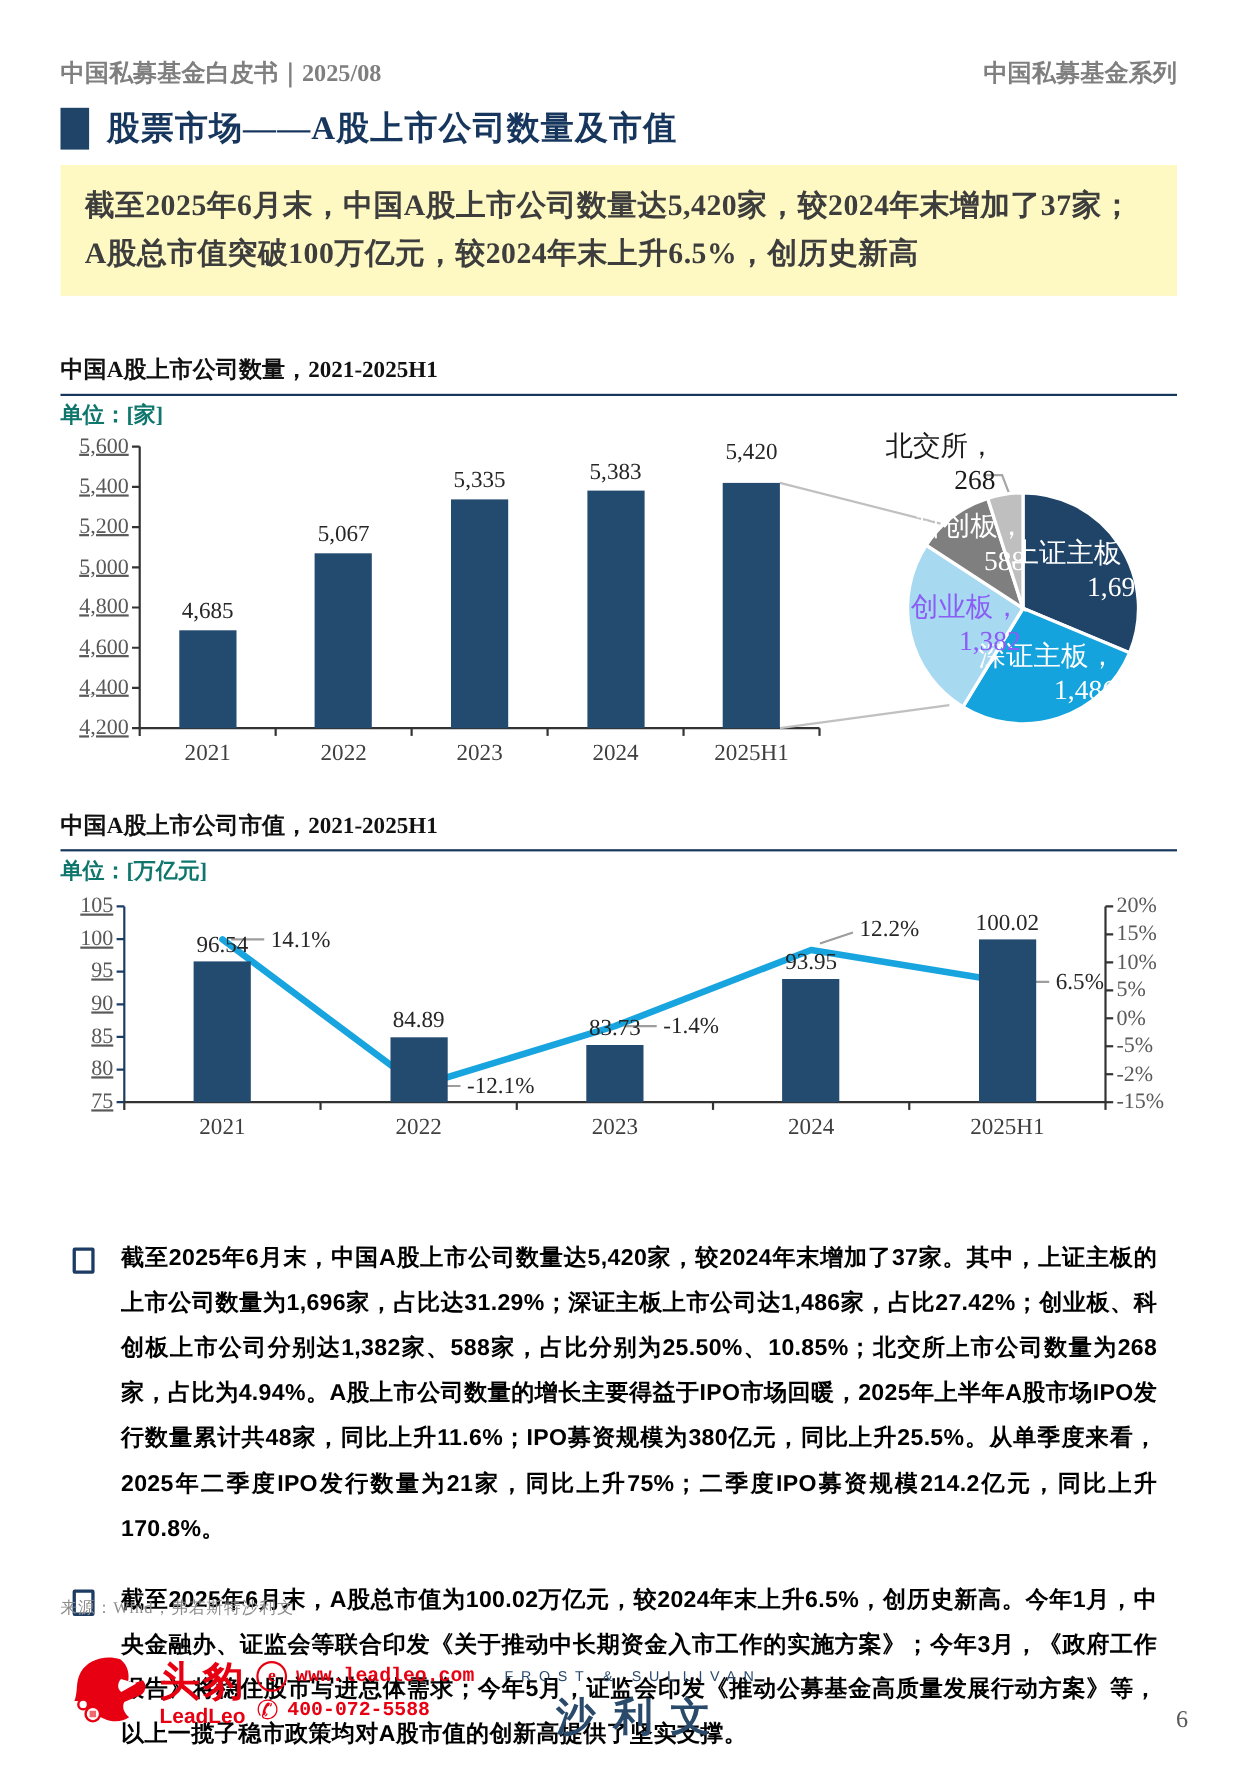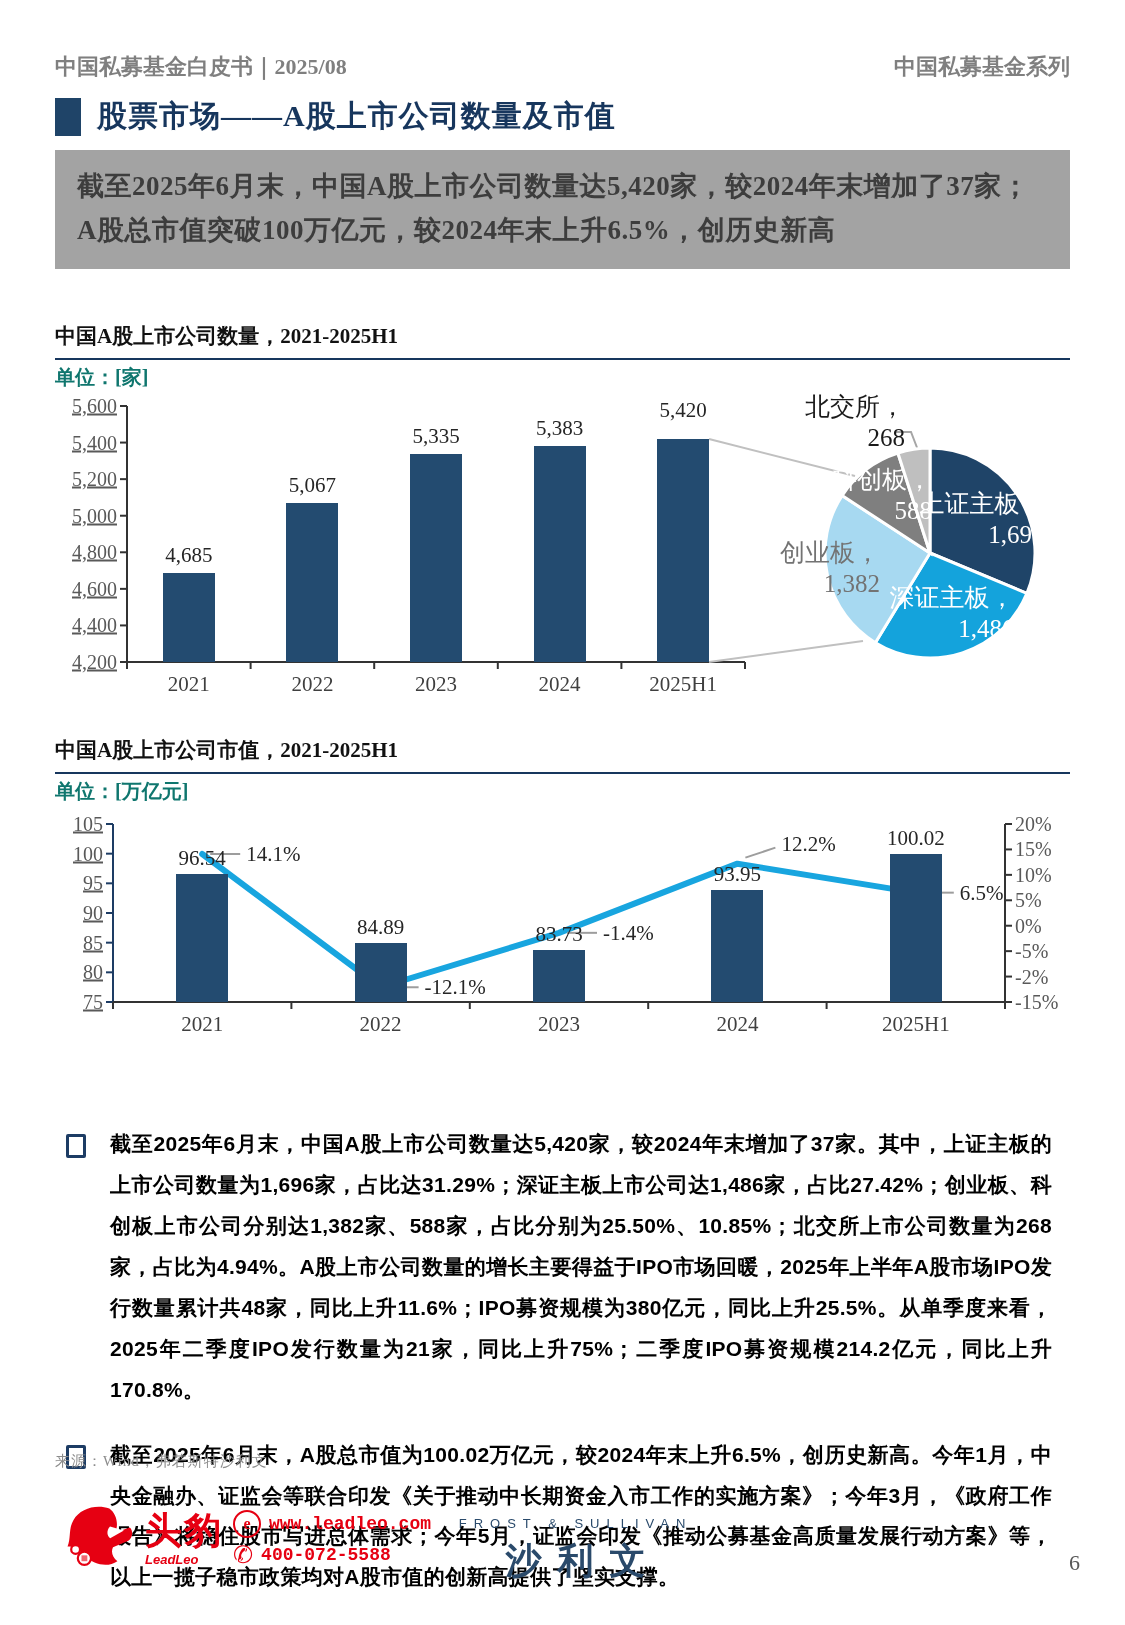--- a/index.html
+++ b/index.html
@@ -10,21 +10,21 @@
   
   .hdr{left:55px;top:52px;width:1015px;display:flex;justify-content:space-between;
        font-size:22px;font-weight:bold;color:#7f7f7f;}
 
   
   .sec{left:55px;top:96px;width:1015px;display:flex;align-items:center;}
   .sec-sq{width:26px;height:38px;background:#1f4468;margin-right:16px;flex:none;}
   .sec-t{font-size:30px;font-weight:bold;color:#17365d;letter-spacing:1px;}
 
   
-  .sum{left:55px;top:150px;width:1015px;box-sizing:border-box;background:#a3a3a3;
+  .sum{left:55px;top:150px;width:1015px;box-sizing:border-box;background:#fef9c3;
        padding:15px 22px 17px 22px;font-size:27px;font-weight:bold;color:#3d3d3d;
        line-height:1.62;letter-spacing:0.5px;}
 
   
   .ctitle{left:55px;width:1015px;font-size:21px;font-weight:bold;color:#111;
           border-bottom:2px solid #17365d;padding-bottom:8px;}
   .cunit{left:55px;font-size:20px;font-weight:bold;color:#0f766e;}
   .plot{left:55px;width:1015px;}
   .ytick,.xtick,.rtick{position:absolute;font-size:20px;color:#595959;}
   .ytick{transform:translateY(-50%);text-align:right;text-decoration:underline;}
@@ -51,21 +51,21 @@
              text-align:justify;letter-spacing:0.3px;}
 
   .source{left:55px;top:1452px;font-size:15px;color:#8c8c8c;letter-spacing:1px;}
 
   
   .footer{left:0;top:1498px;width:1125px;height:110px;margin-left:13px;}
   .lead{position:absolute;left:52px;top:6px;display:flex;align-items:center;color:#e60012;}
   .lead-name{margin-left:6px;line-height:1;}
   .lead-name .cn{font-size:37px;font-weight:bold;letter-spacing:2px;
                  font-family:"Liberation Sans","DejaVu Sans",sans-serif;}
-  .lead-name .en{font-size:13px;font-weight:bold;font-style:italic;margin-top:4px;
+  .lead-name .en{font-size:19px;font-weight:bold;margin-top:4px;
                  font-family:"Liberation Sans","DejaVu Sans",sans-serif;}
   .lead-contact{margin-left:10px;font-family:"Liberation Mono","DejaVu Sans Mono",monospace;}
   .lead-row{display:flex;align-items:center;font-size:18px;font-weight:bold;margin:3px 0;}
   .cicon{display:inline-flex;align-items:center;justify-content:center;width:24px;height:24px;
          border:2px solid #e60012;border-radius:50%;font-size:16px;font-weight:bold;margin-right:8px;
          font-family:"Liberation Serif",serif;}
   .phoneicon{font-size:24px;margin-right:8px;font-family:"DejaVu Sans",sans-serif;}
   .fs{position:absolute;left:50%;top:18px;transform:translateX(-50%);text-align:center;color:#2a4a6b;}
   .fs-en{font-size:13px;letter-spacing:7px;font-family:Liberation Sans, sans-serif;}
   .fs-cn{font-size:36px;font-weight:bold;letter-spacing:16px;margin-top:6px;text-indent:16px;
@@ -144,21 +144,21 @@
         <path d="M115,115 L82.90070525589462,15.02682721384177 A105,105 0 0 1 114.99999999999997,10 Z" fill="#bfbfbf" stroke="#ffffff" stroke-width="3"></path>
       </svg>
       <div class="pielabel" style="left: 927px; top: 121px; color: rgb(255, 255, 255);">
         <div>上证主板，</div>
         <div>1,696</div>
       </div>
       <div class="pielabel" style="left: 897px; top: 215px; color: rgb(255, 255, 255);">
         <div>深证主板，</div>
         <div>1,486</div>
       </div>
-      <div class="pielabel" style="left: 775px; top: 170px; color: #737373;">
+      <div class="pielabel" style="left: 823px; top: 170px; color: #8b5cf6;">
         <div>创业板，</div>
         <div>1,382</div>
       </div>
       <div class="pielabel" style="left: 827px; top: 97px; color: rgb(255, 255, 255);">
         <div>科创板，</div>
         <div>588</div>
       </div>
       <div class="pielabel" style="left: 800px; top: 24px; color: rgb(26, 26, 26);">
         <div>北交所，</div>
         <div>268</div>

